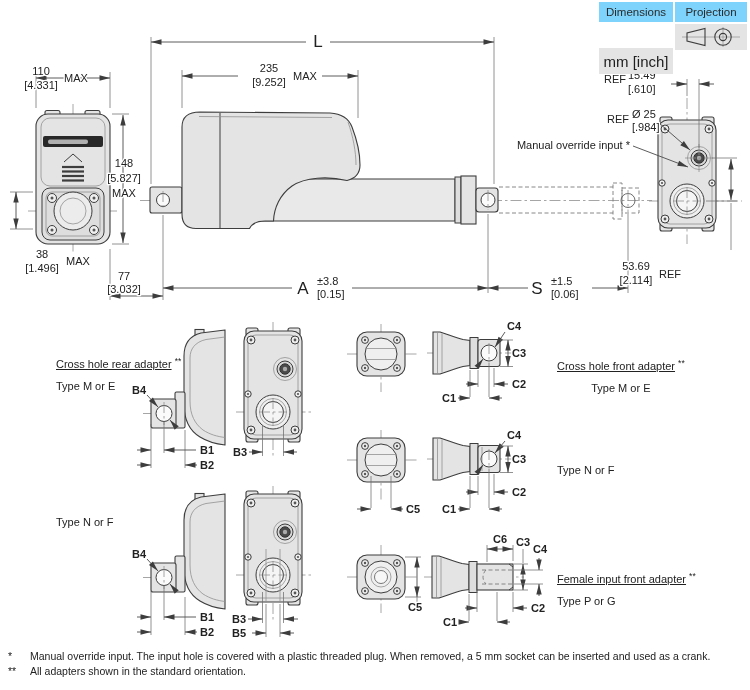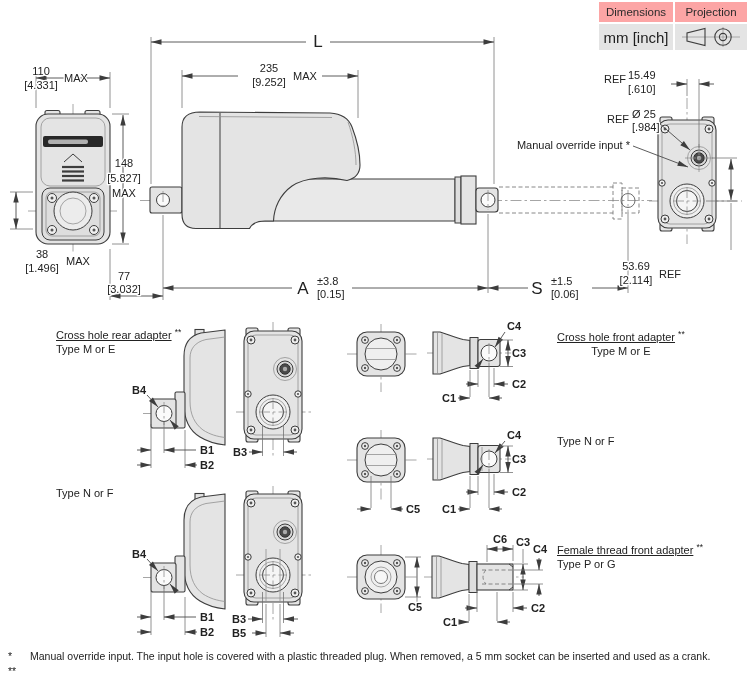--- a/index.html
+++ b/index.html
@@ -12,30 +12,30 @@
   .fill-body{fill:#e4e4e4;stroke:#3d3d3d;stroke-width:1.1;}
   .fill-mid{fill:#dedede;stroke:#3d3d3d;stroke-width:1;}
   .fill-light{fill:#efefef;stroke:#3d3d3d;stroke-width:1;}
   .hole{fill:#fbfbfb;stroke:#3d3d3d;stroke-width:1;}
   .ln{stroke:#3d3d3d;stroke-width:1;fill:none;}
   .inner{stroke:#909090;stroke-width:.8;fill:none;}
   .ext{stroke:#6e6e6e;stroke-width:.75;fill:none;}
   .dl{stroke:#4a4a4a;stroke-width:.9;fill:none;}
   .cl{stroke:#8f8f8f;stroke-width:.8;fill:none;stroke-dasharray:11 3 2.5 3;}
   .dash{stroke:#7a7a7a;stroke-width:.9;fill:none;stroke-dasharray:4 2.5;}
-  .titleblock{position:absolute;font-size:11px;color:#222;line-height:14px;white-space:nowrap;}
+  .titleblock{position:absolute;font-size:11px;color:#222;line-height:22px;white-space:nowrap;margin-top:25px;}
   .titleblock .t{text-decoration:underline;}
   .titleblock .m{font-size:8.5px;vertical-align:4px;}
   .footnotes{position:absolute;left:8px;top:649px;font-size:10.5px;color:#222;width:738px;}
   .fn{display:flex;line-height:15px;}
   .fn .mk{width:22px;flex:none;}
   .dimtable{position:absolute;left:599px;top:2px;display:grid;grid-template-columns:74px 72px;grid-gap:2px;}
-  .dimtable .hc{background:#fca5a5;height:20px;display:flex;align-items:center;justify-content:center;font-size:11.5px;color:#2b2b2b;}
+  .dimtable .hc{background:#7dd3fc;height:20px;display:flex;align-items:center;justify-content:center;font-size:11.5px;color:#2b2b2b;}
   .dimtable .vc{background:#e4e4e4;height:26px;display:flex;align-items:center;justify-content:center;}
-  .units{font-size:15px;color:#1e1e1e;}
+  .units{font-size:15px;color:#1e1e1e;margin-top:24px;}
 </style>
 </head>
 <body>
 
 <div class="stage">
 <svg width="750" height="690" viewBox="0 0 750 690">
   <defs>
     <marker id="mE" markerUnits="userSpaceOnUse" markerWidth="12" markerHeight="8" viewBox="0 0 12 8" refX="11" refY="4" orient="auto">
       <path d="M0.5,1.3 L11,4 L0.5,6.7 Z" fill="#3d3d3d"></path>
     </marker>
@@ -524,27 +524,28 @@
   <div>Type N or F</div>
 </div>
 <div class="titleblock" style="left:557px;top:327px;text-align:center;">
   <div><span class="t">Cross hole front adapter</span> <span class="m">**</span></div>
   <div>Type M or E</div>
 </div>
 <div class="titleblock" style="left:557px;top:434px;">
   <div>Type N or F</div>
 </div>
 <div class="titleblock" style="left:557px;top:540px;">
-  <div><span class="t">Female thread front adapter</span> <span class="m">**</span></div>
+  <div><span class="t">Female input front adapter</span> <span class="m">**</span></div>
   <div>Type P or G</div>
 </div>
 
 
 <div class="footnotes">
   <div class="fn">
     <span class="mk">*</span>
     <span>Manual override input. The input hole is covered with a plastic threaded plug. When removed, a 5 mm socket can be inserted and used as a crank.</span>
   </div>
   <div class="fn">
     <span class="mk">**</span>
+    <span>All adapters shown in the standard orientation.</span>
   </div>
 </div>
 </div>
 
 </body></html>

